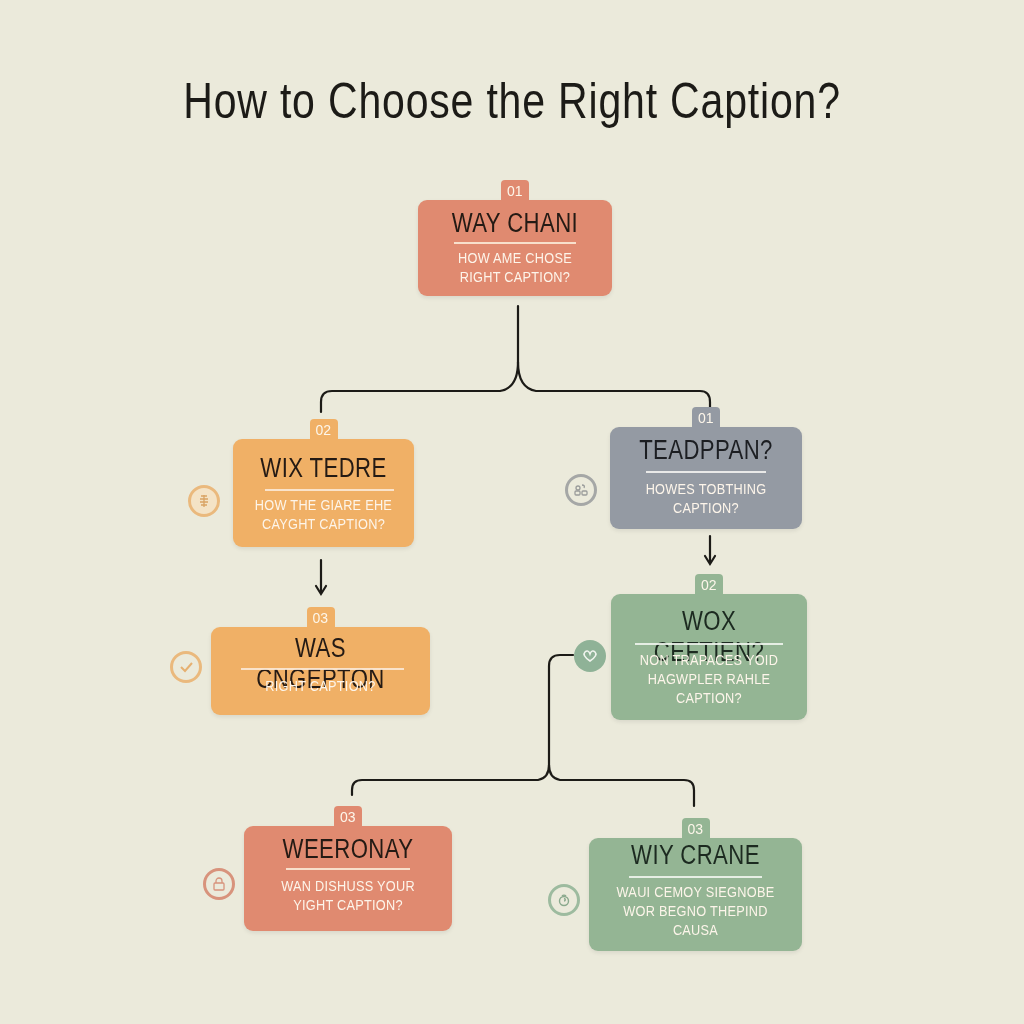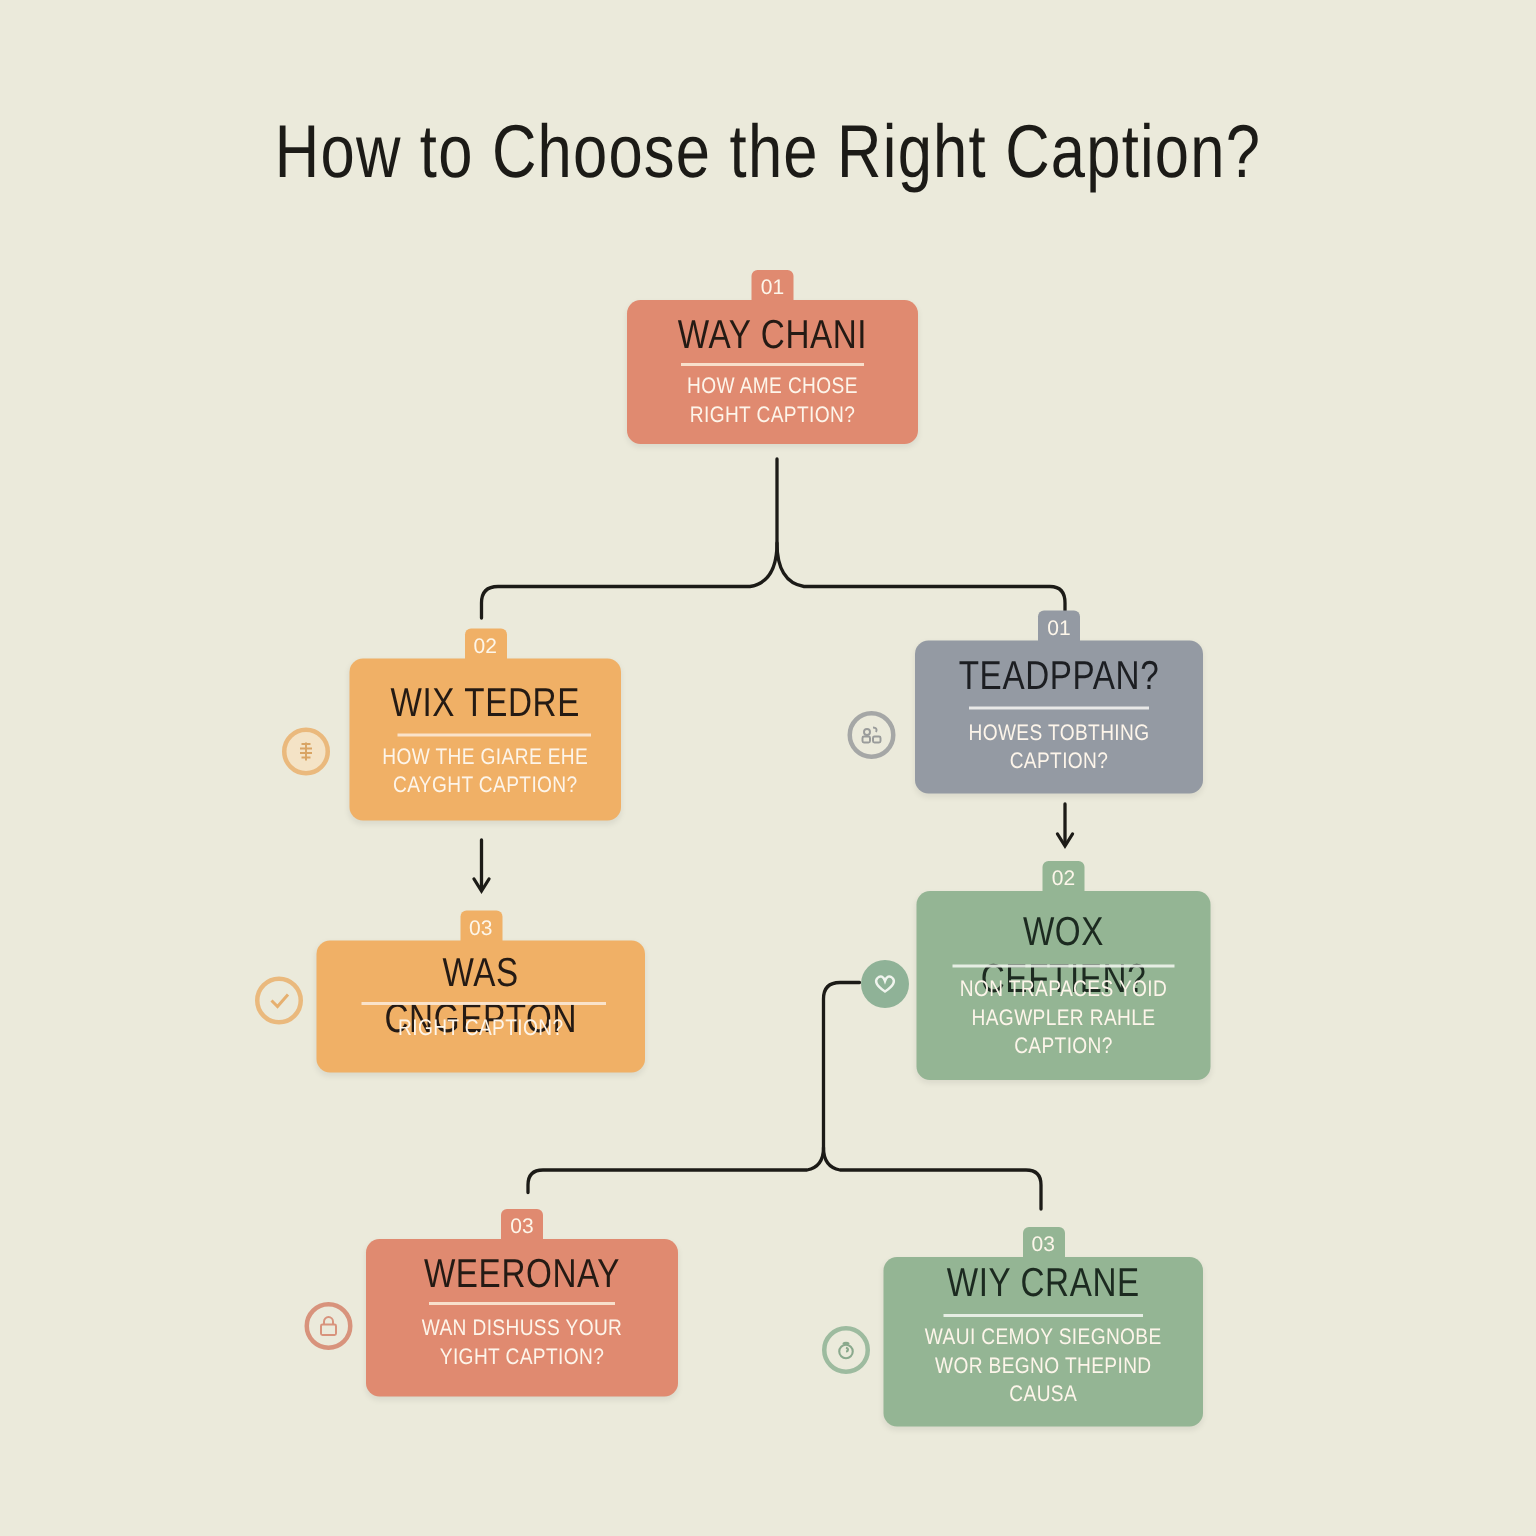--- a/index.html
+++ b/index.html
@@ -13,21 +13,21 @@
     font-family: "Liberation Sans Narrow", "Liberation Sans", sans-serif;
     font-size: 50px; color: #1c1b17; letter-spacing: 1px;
     transform: scaleX(0.82); transform-origin: center;
     font-weight: 400;
   }
   svg.connectors { position: absolute; left: 0; top: 0; }
   .node { position: absolute; border-radius: 9px; box-shadow: 0 2px 4px rgba(0,0,0,0.08); }
   .tab {
     position: absolute; top: -20px; left: 50%; transform: translateX(-50%);
     height: 22px; padding: 0 6px; border-radius: 4px 4px 0 0;
-    font-size: 14px; line-height: 22px; color: #fdf6ea; text-align: center; min-width: 16px;
+    font-size: 14px; line-height: 22px; color: #fdf6ea; min-width: 16px;
   }
   .node-head {
     position: absolute; left: 0; right: 0; text-align: center;
     font-size: 27px; color: #241a14; letter-spacing: 0.5px;
     transform: scaleX(0.82);
   }
   .node-rule {
     position: absolute; height: 2px; background: #fbe9d6; opacity: 0.9;
   }
   .node-sub {

